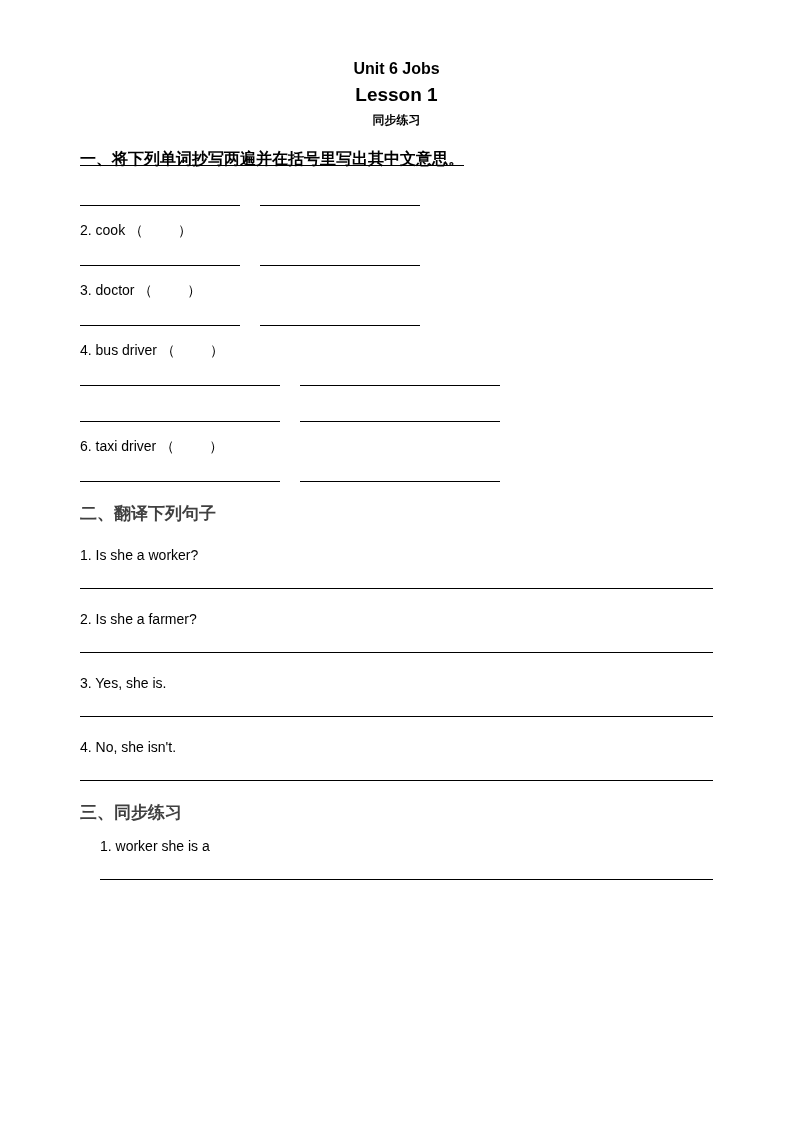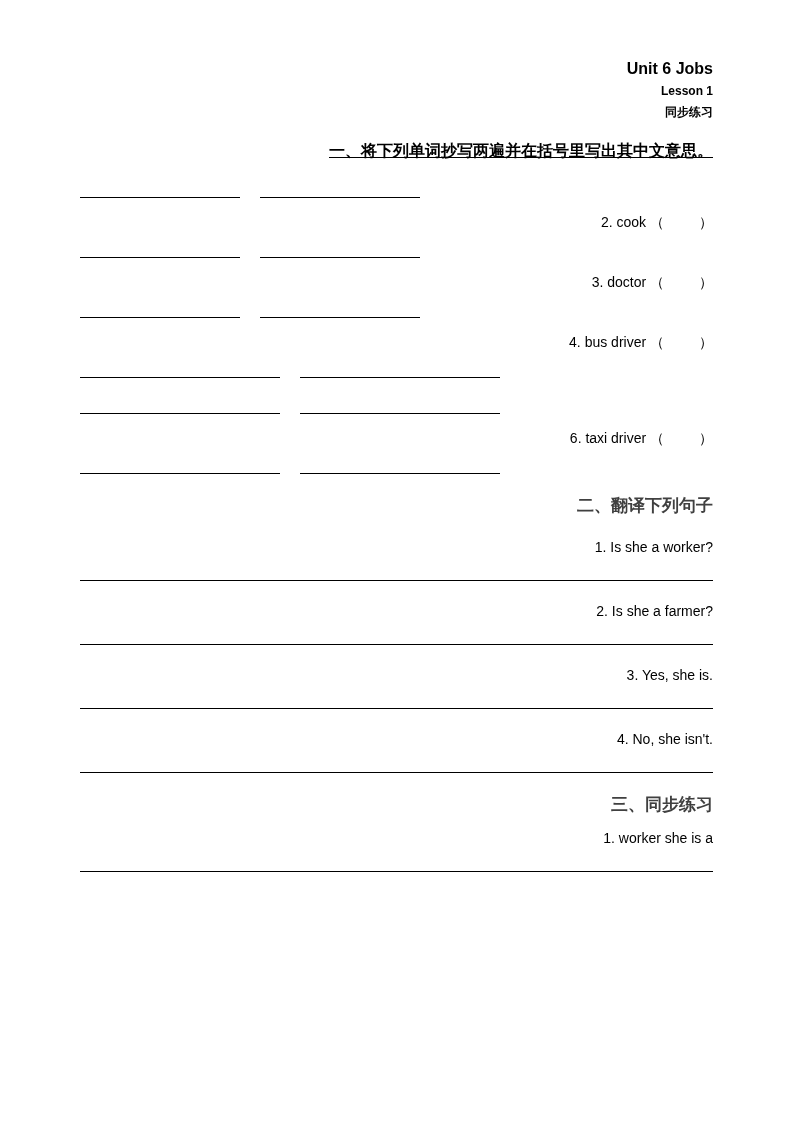--- a/index.html
+++ b/index.html
@@ -1,19 +1,18 @@
 <!DOCTYPE html>
 <html><head>
   <meta charset="utf-8">
   <style>
     * {
       margin: 0;
       padding: 0;
       box-sizing: border-box;
-      text-align: right;
     }
 
     body {
       width: 793px;
       min-height: 1122px;
       background: #ffffff;
       font-family: "SimSun", "STSong", serif;
       font-size: 14px;
       color: #000000;
       padding: 60px 80px 60px 80px;
@@ -25,21 +24,21 @@
     }
 
     .title-unit {
       font-size: 16px;
       font-weight: bold;
       font-family: Arial, sans-serif;
       margin-bottom: 6px;
     }
 
     .title-lesson {
-      font-size: 12px;
+      font-size: 19px;
       font-weight: bold;
       font-family: Arial, sans-serif;
       margin-bottom: 6px;
     }
 
     .title-chinese {
       font-size: 12px;
       font-weight: bold;
       margin-bottom: 10px;
     }
@@ -93,20 +92,21 @@
 
     .answer-line {
       width: 100%;
       border-bottom: 1px solid #000;
       height: 24px;
       margin-bottom: 10px;
     }
 
     .word-order-item {
       margin-bottom: 6px;
+      margin-left: 20px;
     }
 
     .word-order-label {
       font-family: Arial, sans-serif;
       font-size: 14px;
       margin-bottom: 2px;
     }
 
     .section-one-heading {
       font-size: 16px;

